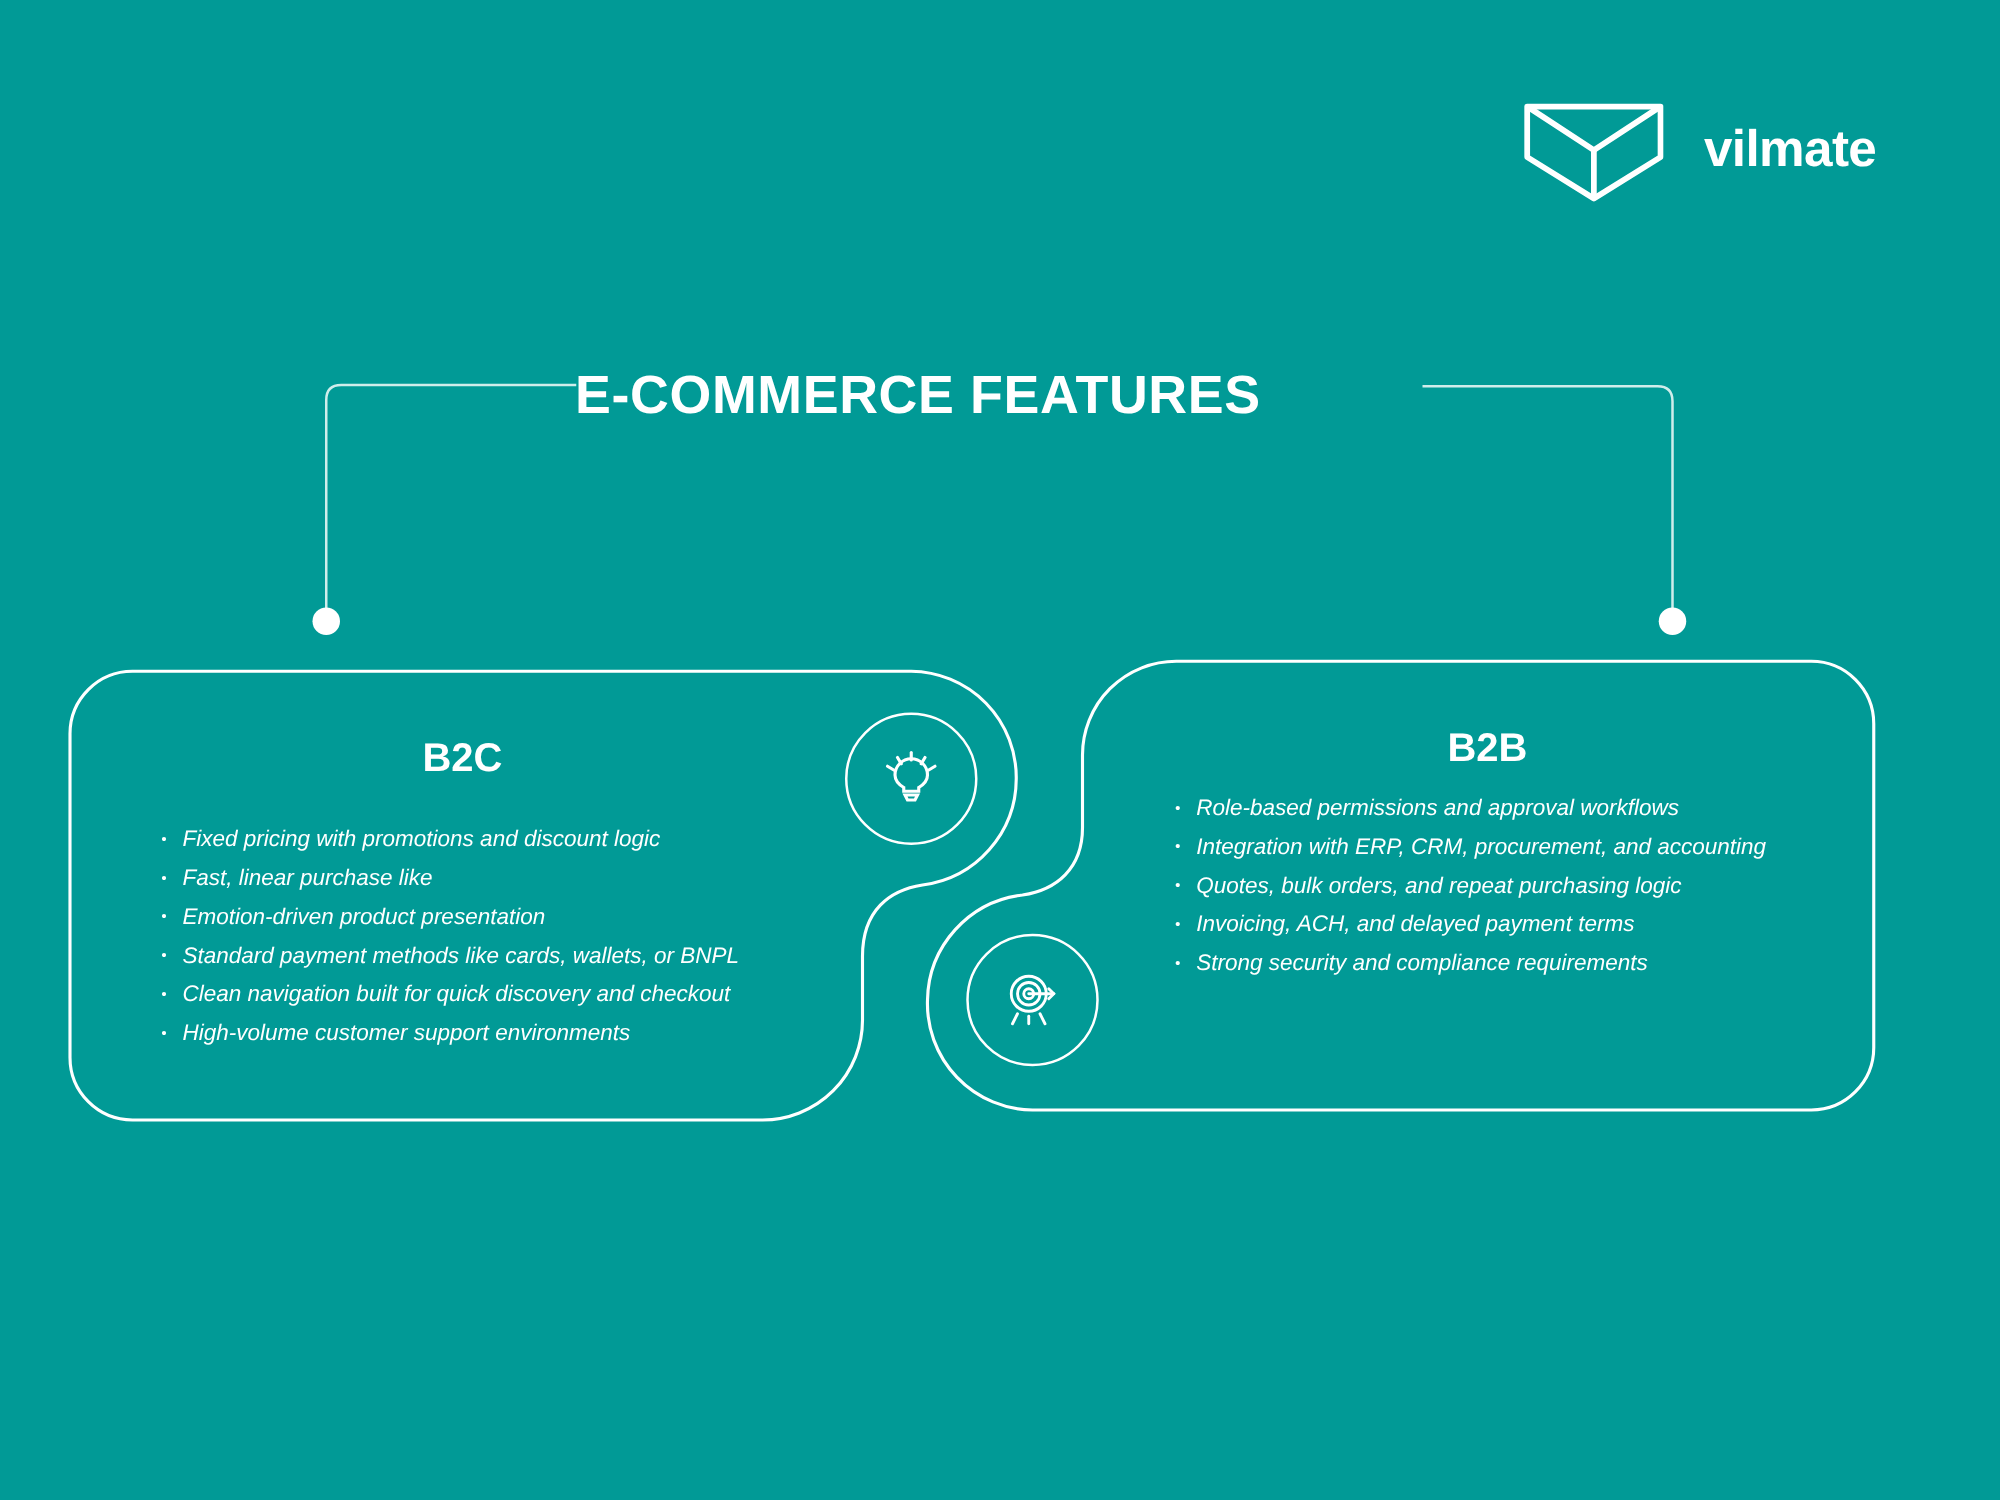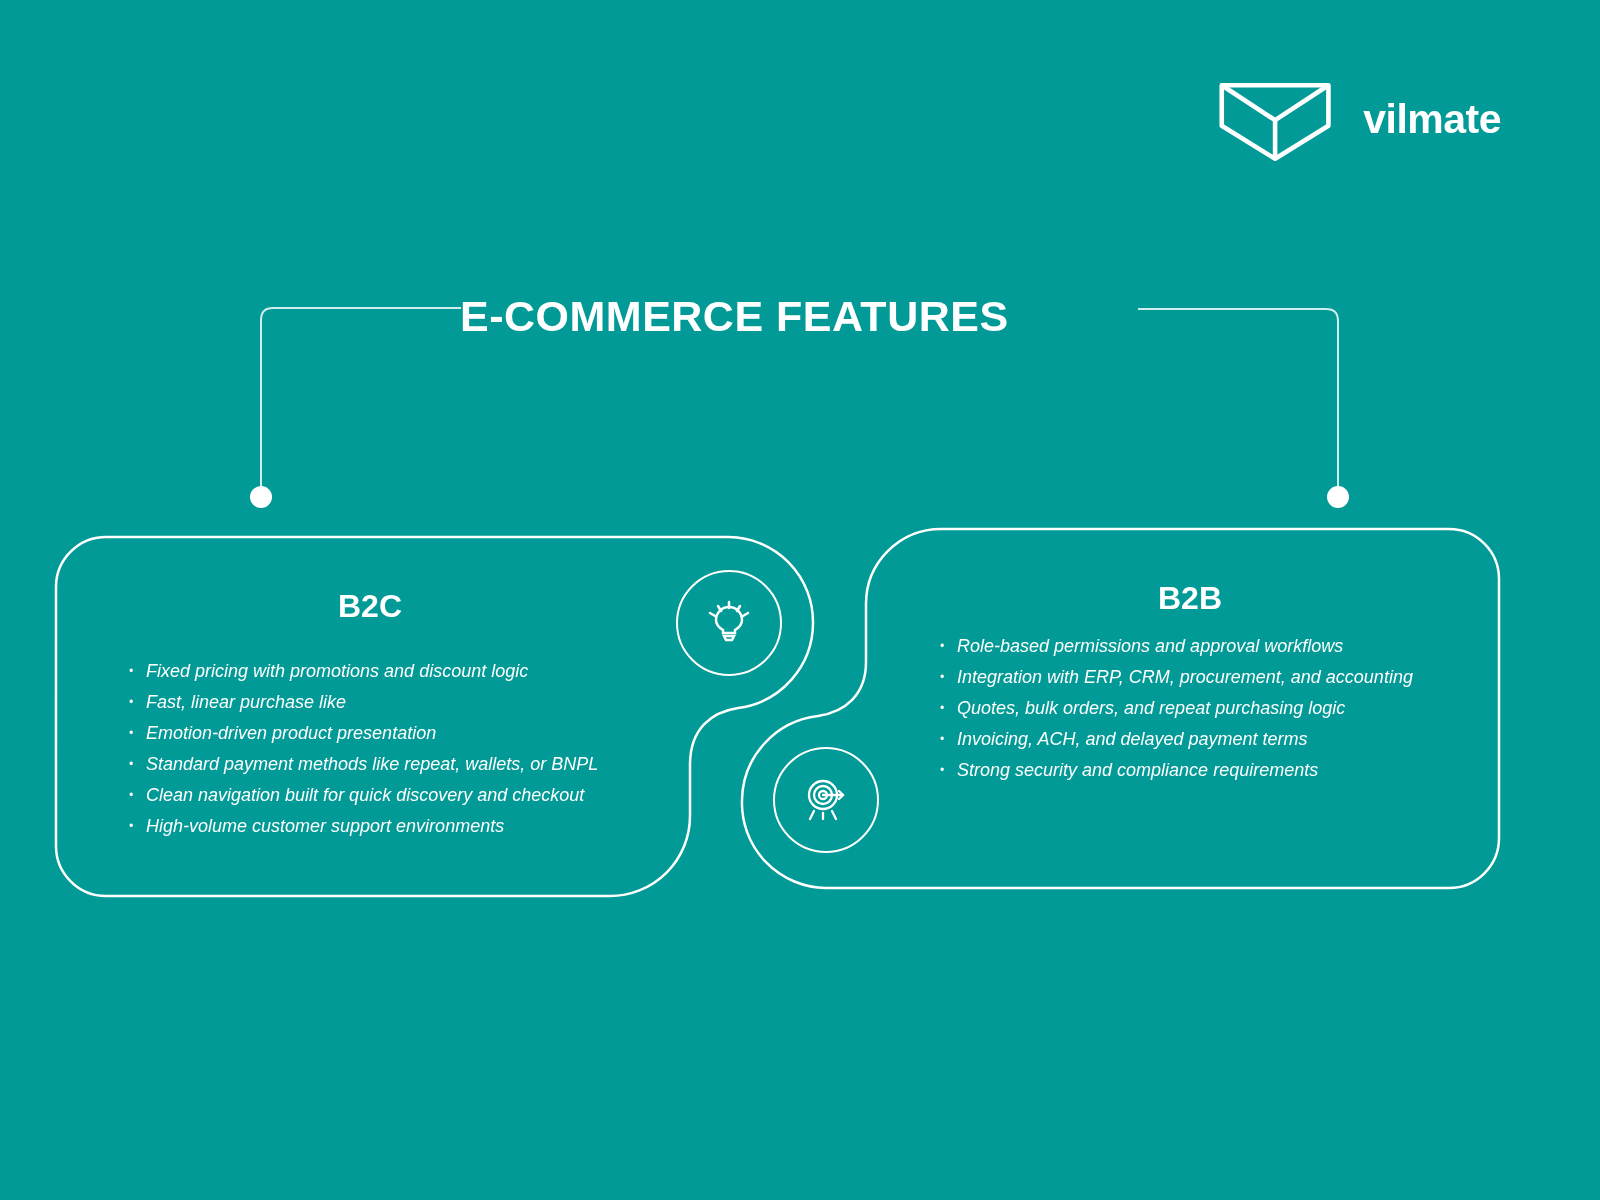--- a/index.html
+++ b/index.html
@@ -65,21 +65,21 @@
 </div>
 
 <div class="title">E-COMMERCE FEATURES</div>
 
 <div>
   <div class="card-title b2c-title">B2C</div>
   <ul class="features b2c-list">
     <li>Fixed pricing with promotions and discount logic</li>
     <li>Fast, linear purchase like</li>
     <li>Emotion-driven product presentation</li>
-    <li>Standard payment methods like repeat, wallets, or BNPL</li>
+    <li>Standard payment methods like cards, wallets, or BNPL</li>
     <li>Clean navigation built for quick discovery and checkout</li>
     <li>High-volume customer support environments</li>
   </ul>
   <div class="icon-circle bulb-circle">
     <svg width="50" height="50" viewBox="0 0 50 50" xmlns="http://www.w3.org/2000/svg">
       <g fill="none" stroke="#fff" stroke-width="2.5" stroke-linecap="round">
         <line x1="25" y1="4" x2="25" y2="10"></line>
         <line x1="14" y1="8" x2="17" y2="13"></line>
         <line x1="36" y1="8" x2="33" y2="13"></line>
         <line x1="6" y1="15" x2="11" y2="18"></line>

